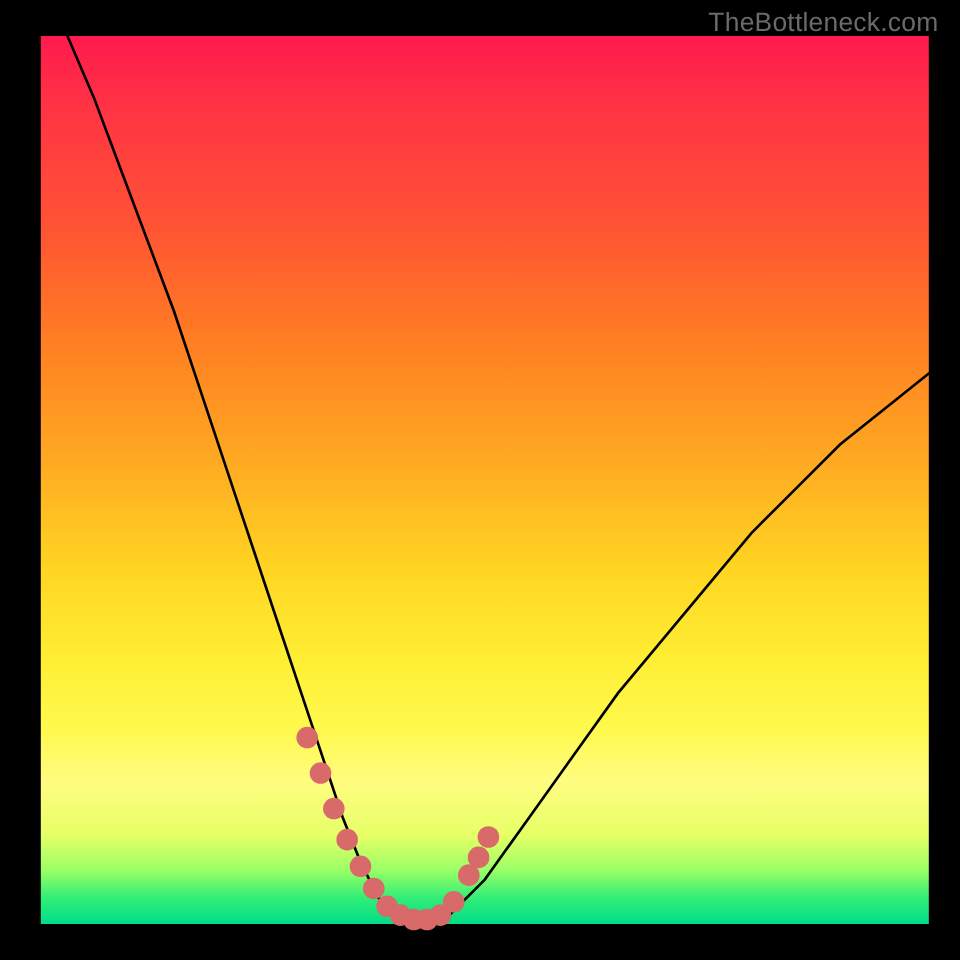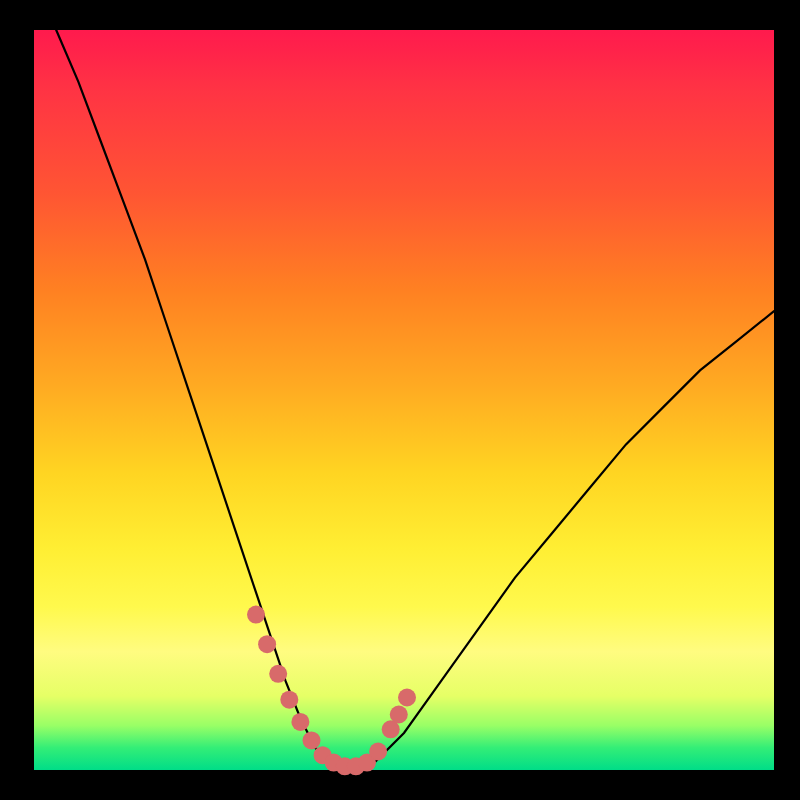--- a/index.html
+++ b/index.html
@@ -46,20 +46,21 @@
     left: 0; top: 0;
     width: 740px;
     height: 740px;
     overflow: visible;
   }
 </style>
 </head>
 <body>
 
 <div class="frame">
+  <div class="watermark">TheBottleneck.com</div>
   <div class="plot">
     <svg class="curve" viewBox="0 0 740 740" preserveAspectRatio="none">
       <path id="main-curve" fill="none" stroke="#000000" stroke-width="2.2" stroke-linecap="round" d="M22.2 0.0 L44.4 51.8 L66.6 111.0 L88.8 170.2 L111.0 229.4 L133.2 296.0 L155.4 362.6 L177.6 429.2 L199.8 495.8 L222.0 562.4 L236.8 606.8 L251.6 651.2 L266.4 688.2 L281.2 717.8 L296.0 732.6 L310.8 740.0 L325.6 740.0 L340.4 732.6 L370.0 703.0 L407.0 651.2 L444.0 599.4 L481.0 547.6 L518.0 503.2 L555.0 458.8 L592.0 414.4 L629.0 377.4 L666.0 340.4 L703.0 310.8 L740.0 281.2"></path>
       <g id="dots">
           <circle cx="222.0" cy="584.6" r="9" fill="#d86a6a"></circle>
           <circle cx="233.1" cy="614.2" r="9" fill="#d86a6a"></circle>
           <circle cx="244.2" cy="643.8" r="9" fill="#d86a6a"></circle>
           <circle cx="255.3" cy="669.7" r="9" fill="#d86a6a"></circle>
           <circle cx="266.4" cy="691.9" r="9" fill="#d86a6a"></circle>
           <circle cx="277.5" cy="710.4" r="9" fill="#d86a6a"></circle>

